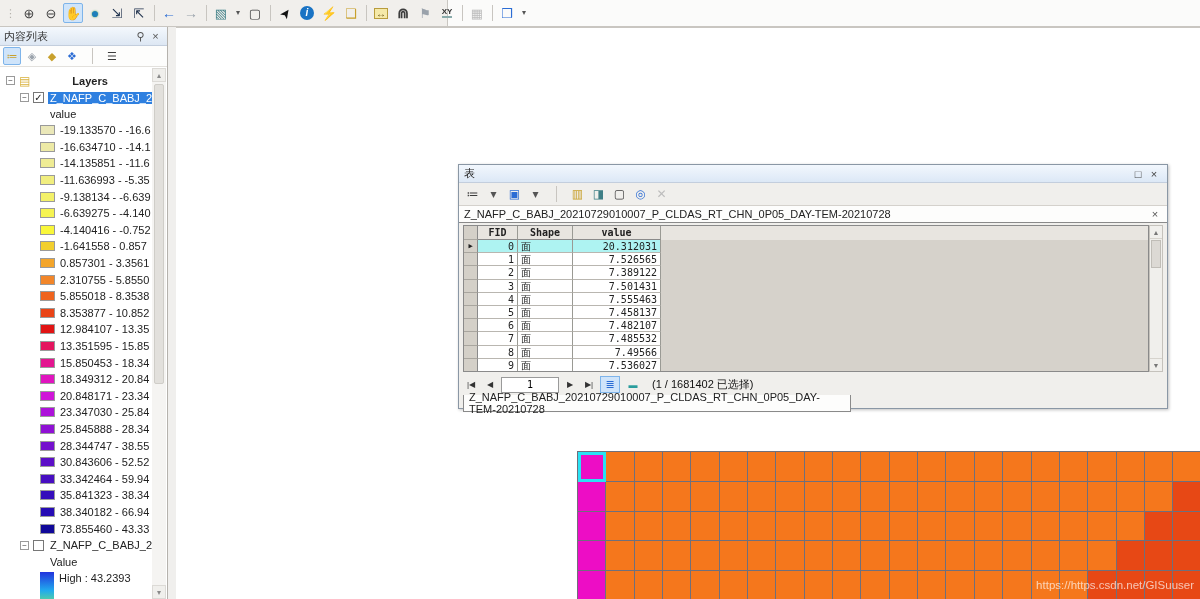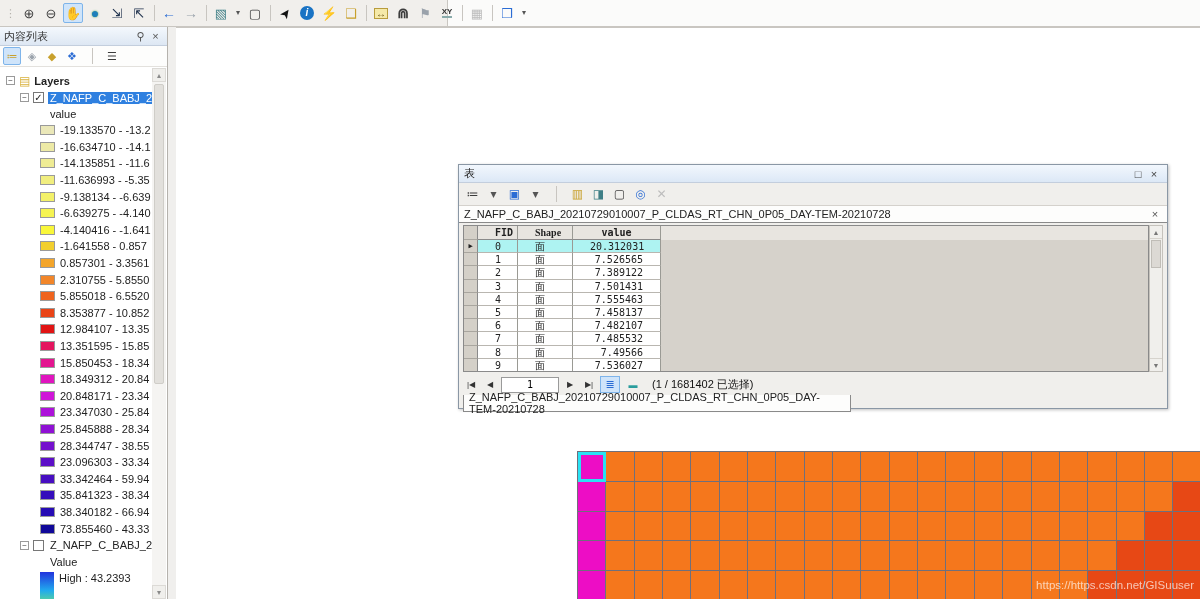--- a/index.html
+++ b/index.html
@@ -45,21 +45,21 @@
   .toc-title { flex:1; font-size:11px; color:#333; }
   .toc-titlebar .wbtn { width:15px; text-align:center; color:#555; font-size:11px; }
   .toc-toolbar { height:21px; display:flex; align-items:center; padding-left:2px;
     border-bottom:1px solid #e3e1dd; background:#fdfdfc; }
   .toc-toolbar .tbtn { min-width:18px; height:18px; font-size:11px; }
   .toc-tree { position:absolute; left:0; top:41px; right:15px; bottom:0; overflow:hidden; padding-top:4px; }
   .trow { display:flex; align-items:center; height:17px; white-space:nowrap; }
   .expander { width:9px; height:9px; border:1px solid #9a9a9a; background:#fff; color:#444;
     font-size:8px; line-height:7px; text-align:center; margin-right:4px; flex:0 0 auto; }
   .folder-icon { color:#d9b13b; font-size:12px; margin-right:4px; }
-  .grp-label { font-weight:bold; color:#222; }
+  .grp-label { font-weight:bold; color:#222;margin-left:38px; }
   .cb { width:11px; height:11px; border:1px solid #777; background:#fff; margin-right:4px;
     font-size:10px; line-height:9px; text-align:center; color:#222; flex:0 0 auto; }
   .layer-name { padding:0 2px; }
   .layer-name.selected { background:#2f80e0; color:#fff; }
   .field-label { padding-left:50px; height:16px; display:flex; align-items:center; }
   .legend-row { display:flex; align-items:center; height:16.6px; padding-left:40px; }
   .legend-swatch { width:15px; height:10px; border:1px solid #9a9a9a; margin-right:5px; flex:0 0 auto; }
   .ramp-row { display:flex; align-items:flex-start; padding-left:40px; margin-top:2px; }
   .ramp-swatch { width:14px; height:46px; margin-right:5px;
     background:linear-gradient(#2233dd,#21aaee 40%,#66dd88 70%,#eeee44); }
@@ -96,24 +96,24 @@
     display:flex; align-items:center; padding:0 5px; }
   .tw-tabname { flex:1; font-size:11px; color:#222; }
   .tw-tabclose { width:14px; text-align:center; color:#555; }
   .tw-grid-region { position:absolute; left:4px; right:18px; top:60px; height:147px;
     background:#d6d2cb; border:1px solid #8a8a8a; overflow:hidden;
     font-family:"DejaVu Sans Mono", monospace; font-size:10px; }
   .thead { display:flex; height:14px; background:#e8e5e0; font-weight:bold; }
   .tsel { width:14px; background:#d4d0c8; border-right:1px solid #8a8a8a; border-bottom:1px solid #a9a69f;
     flex:0 0 auto; text-align:center; font-size:7px; line-height:13px; color:#222; }
   .tcell { border-right:1px solid #9a9a94; border-bottom:1px solid #b9b6b0; background:#fff;
-    padding:0 17px; line-height:13px; height:100%; overflow:hidden; }
+    padding:0 3px; line-height:13px; height:100%; overflow:hidden; }
   .thead .tcell { background:#e8e5e0; border-bottom:1px solid #8a8a8a; text-align:center; }
   .c-fid { width:40px; flex:0 0 auto; text-align:right; }
-  .c-shape { width:55px; flex:0 0 auto;font-family:Liberation Serif, serif; }
+  .c-shape { width:55px; flex:0 0 auto; }
   .c-value { width:88px; flex:0 0 auto; text-align:right; }
   .tdatarow { display:flex; height:13.2px; }
   .tdatarow.sel .tcell { background:#aef3f2; }
   .tw-vscroll { position:absolute; right:4px; top:60px; width:14px; height:147px; background:#f0efec;
     border:1px solid #c5c2bc; }
   .tw-vscroll .sarrow { position:absolute; left:0; width:12px; height:13px; text-align:center;
     font-size:7px; line-height:13px; color:#777; background:#f0efec; border-bottom:1px solid #d6d3cd; }
   .tw-vscroll .sarrow.down { bottom:0; border-top:1px solid #d6d3cd; border-bottom:none; }
   .tw-vscroll .thumb { position:absolute; left:1px; top:14px; width:10px; height:28px;
     background:#dcd9d4; border:1px solid #c0bdb7; }
@@ -297,21 +297,21 @@
       <span class="expander">−</span>
       <span class="cb">✓</span>
       <span class="layer-name selected">Z_NAFP_C_BABJ_202</span>
     </div>
     <div class="field-label">value</div>
 
     <div>
 
         <div class="legend-row">
           <span class="legend-swatch" style="background: rgb(235, 232, 185);"></span>
-          <span class="legend-label">-19.133570 - -13.2</span>
+          <span class="legend-label">-19.133570 - -16.6</span>
         </div>
 
         <div class="legend-row">
           <span class="legend-swatch" style="background: rgb(237, 234, 166);"></span>
           <span class="legend-label">-16.634710 - -14.1</span>
         </div>
 
         <div class="legend-row">
           <span class="legend-swatch" style="background: rgb(239, 236, 148);"></span>
           <span class="legend-label">-14.135851 - -11.6</span>
@@ -327,41 +327,41 @@
           <span class="legend-label">-9.138134 - -6.639</span>
         </div>
 
         <div class="legend-row">
           <span class="legend-swatch" style="background: rgb(246, 244, 82);"></span>
           <span class="legend-label">-6.639275 - -4.140</span>
         </div>
 
         <div class="legend-row">
           <span class="legend-swatch" style="background: rgb(249, 247, 58);"></span>
-          <span class="legend-label">-4.140416 - -1.641</span>
+          <span class="legend-label">-4.140416 - -0.752</span>
         </div>
 
         <div class="legend-row">
           <span class="legend-swatch" style="background: rgb(242, 207, 46);"></span>
           <span class="legend-label">-1.641558 - 0.857</span>
         </div>
 
         <div class="legend-row">
           <span class="legend-swatch" style="background: rgb(243, 165, 43);"></span>
           <span class="legend-label">0.857301 - 3.3561</span>
         </div>
 
         <div class="legend-row">
           <span class="legend-swatch" style="background: rgb(242, 134, 41);"></span>
           <span class="legend-label">2.310755 - 5.8550</span>
         </div>
 
         <div class="legend-row">
           <span class="legend-swatch" style="background: rgb(239, 100, 31);"></span>
-          <span class="legend-label">5.855018 - 6.5520</span>
+          <span class="legend-label">5.855018 - 8.3538</span>
         </div>
 
         <div class="legend-row">
           <span class="legend-swatch" style="background: rgb(233, 68, 23);"></span>
           <span class="legend-label">8.353877 - 10.852</span>
         </div>
 
         <div class="legend-row">
           <span class="legend-swatch" style="background: rgb(225, 20, 20);"></span>
           <span class="legend-label">12.984107 - 13.35</span>
@@ -397,21 +397,21 @@
           <span class="legend-label">25.845888 - 28.34</span>
         </div>
 
         <div class="legend-row">
           <span class="legend-swatch" style="background: rgb(116, 16, 205);"></span>
           <span class="legend-label">28.344747 - 38.55</span>
         </div>
 
         <div class="legend-row">
           <span class="legend-swatch" style="background: rgb(92, 15, 199);"></span>
-          <span class="legend-label">23.096303 - 33.34</span>
+          <span class="legend-label">30.843606 - 52.52</span>
         </div>
 
         <div class="legend-row">
           <span class="legend-swatch" style="background: rgb(71, 14, 193);"></span>
           <span class="legend-label">33.342464 - 59.94</span>
         </div>
 
         <div class="legend-row">
           <span class="legend-swatch" style="background: rgb(53, 13, 187);"></span>
           <span class="legend-label">35.841323 - 38.34</span>

